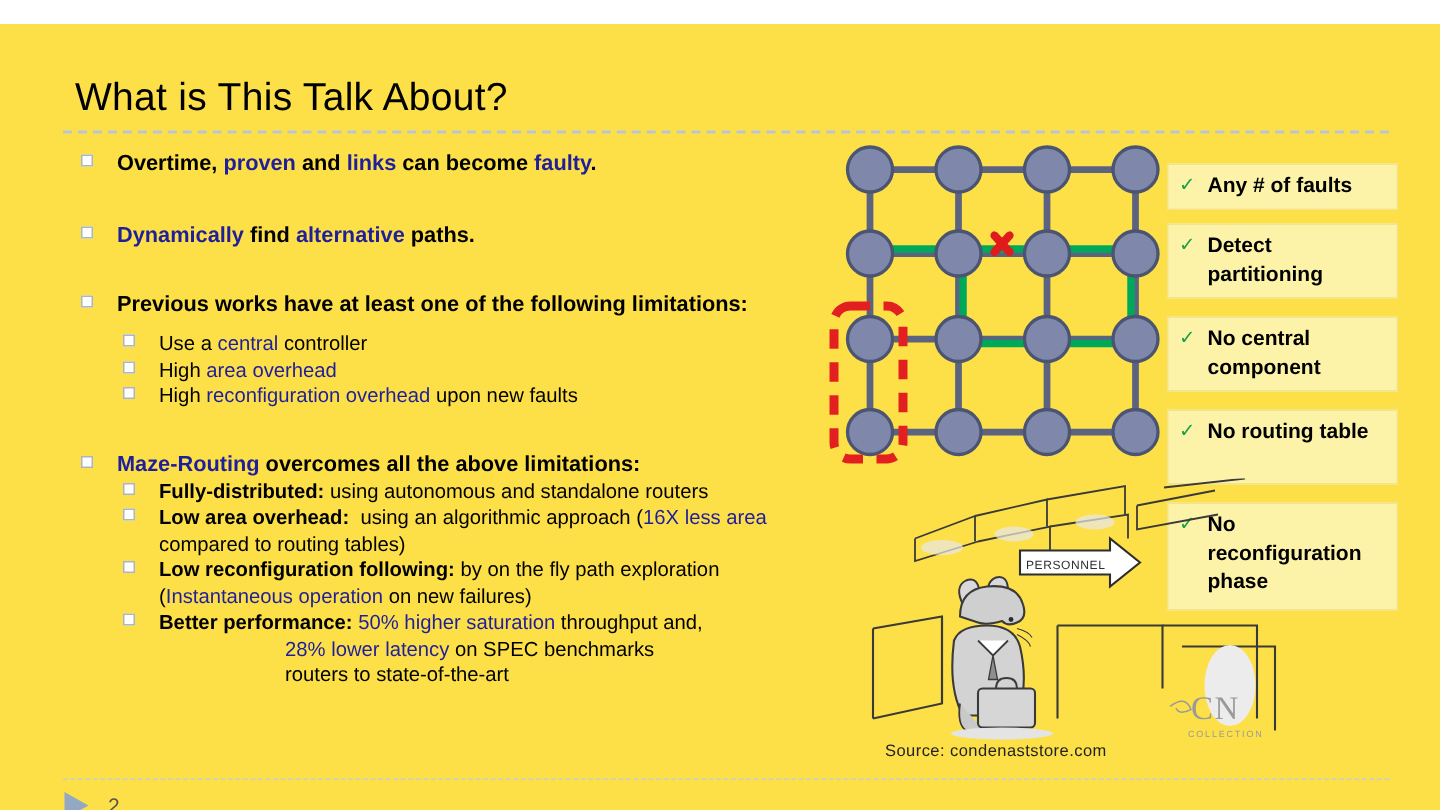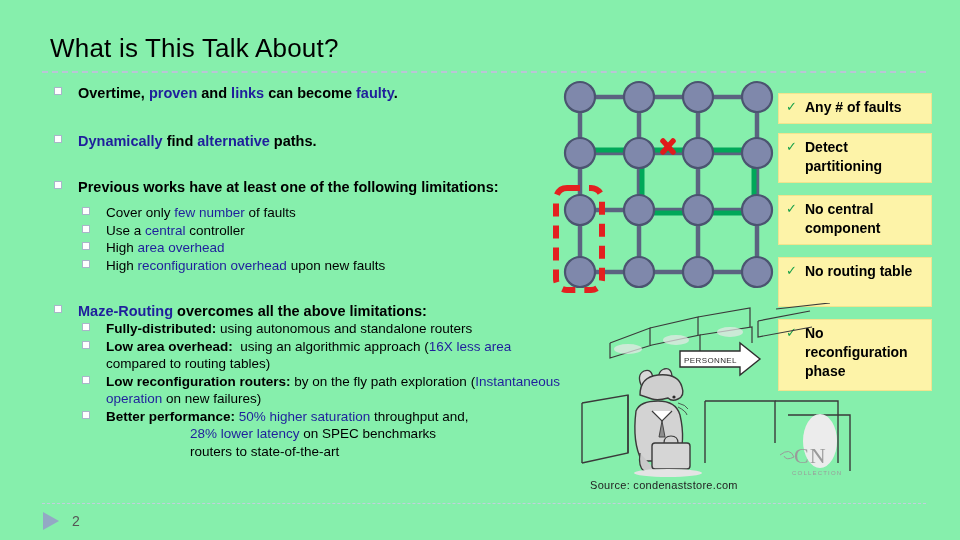--- a/index.html
+++ b/index.html
@@ -1,21 +1,21 @@
 <!DOCTYPE html>
 <html><head>
 <meta charset="utf-8">
 <style>
   html,body{margin:0;padding:0;background:#fff;}
   body{
     width:960px;height:540px;position:relative;overflow:hidden;
     font-family:"Liberation Sans","DejaVu Sans",sans-serif;
     color:#000;
   }
-  .slide{position:absolute;inset:0;background:#86efac;}
+  .slide{position:absolute;inset:0;background:#fde047;margin-top:16px;}
 
   
   #title{
     position:absolute;left:50px;top:33px;
     font-size:26px;line-height:30px;font-weight:400;letter-spacing:.2px;
     color:#000;white-space:nowrap;
   }
   #title-rule{
     position:absolute;left:42px;top:71px;width:884px;height:0;
     border-top:2px dashed #b9c5d6;
@@ -104,21 +104,20 @@
       </span>
     </div>
 
     <div class="b1 row-gap-md">
       <span class="sq"></span>
       <span class="bk">Previous works have at least one of the following limitations:</span>
     </div>
 
     <div class="b2 row-gap-sm">
       <span class="sq"></span>
-      <span>Cover only <span class="hl">few number</span> of faults</span>
     </div>
 
     <div class="b2">
       <span class="sq"></span>
       <span>Use a <span class="hl">central</span> controller</span>
     </div>
 
     <div class="b2">
       <span class="sq"></span>
       <span>High <span class="hl">area overhead</span></span>
@@ -142,21 +141,21 @@
       <span><b>Fully-distributed:</b> using autonomous and standalone routers</span>
     </div>
 
     <div class="b2">
       <span class="sq"></span>
       <span><b>Low area overhead:</b>&nbsp; using an algorithmic approach (<span class="hl">16X less area</span> compared to routing tables)</span>
     </div>
 
     <div class="b2">
       <span class="sq"></span>
-      <span><b>Low reconfiguration routers:</b> by on the fly path exploration (<span class="hl">Instantaneous operation</span> on new failures)</span>
+      <span><b>Low reconfiguration following:</b> by on the fly path exploration (<span class="hl">Instantaneous operation</span> on new failures)</span>
     </div>
 
     <div class="b2">
       <span class="sq"></span>
       <span><b>Better performance:</b> <span class="hl">50% higher saturation</span> throughput and,<span class="indent-run"><span class="hl">28% lower latency</span> on SPEC benchmarks</span><span class="indent-run">routers to state-of-the-art</span></span>
     </div>
 
   </div>
 
   <div id="mesh">

